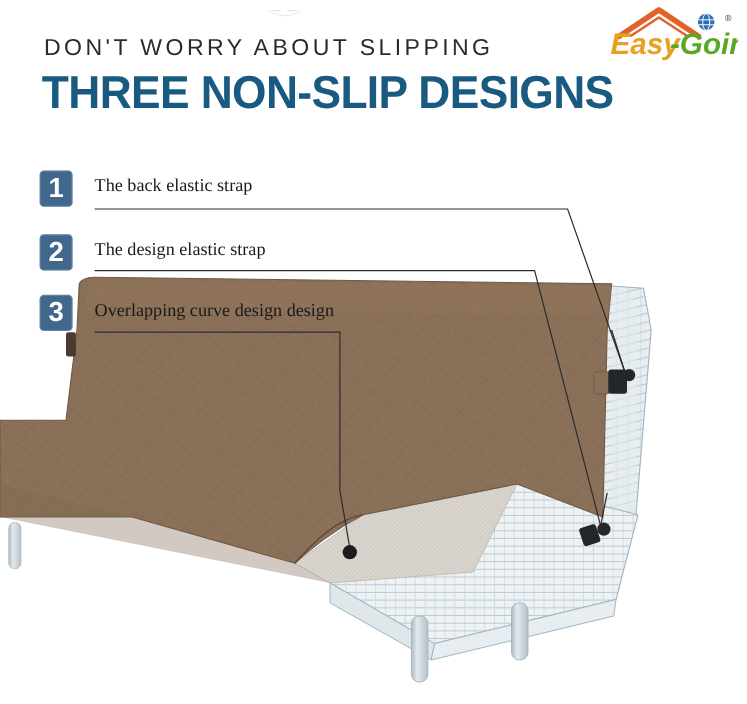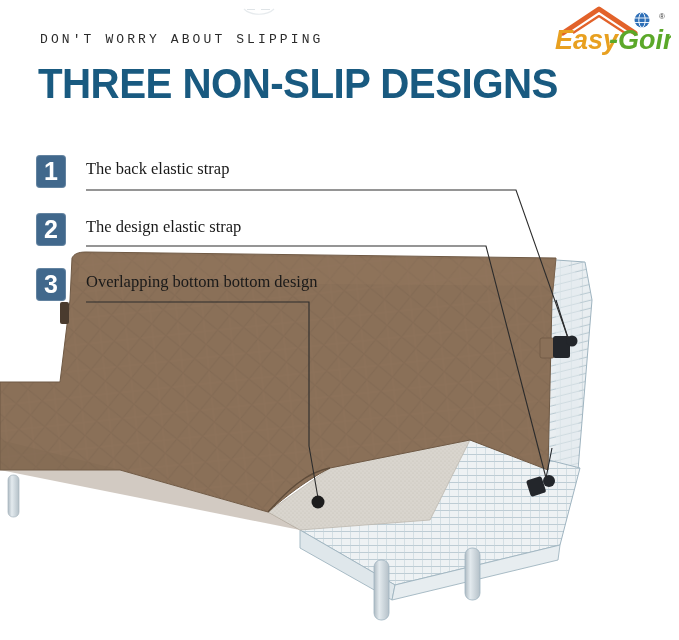--- a/index.html
+++ b/index.html
@@ -16,22 +16,22 @@
     height: 640px;
     background: #ffffff;
     overflow: hidden;
   }
 
   
   #eyebrow {
     position: absolute;
     left: 40px;
     top: 32px;
-    font-family: Liberation Mono, monospace;
-    font-size: 13px;
+    font-family: Liberation Sans, sans-serif;
+    font-size: 21px;
     font-weight: 400;
     letter-spacing: 3.1px;
     color: #2b2b2b;
     white-space: nowrap;
   }
   #headline {
     position: absolute;
     left: 38px;
     top: 60px;
     font-family: "Liberation Sans", sans-serif;
@@ -242,16 +242,16 @@
     <div class="feat-label">The back elastic strap</div>
   </div>
 
   <div class="feature-row" id="row-2">
     <div class="badge">2</div>
     <div class="feat-label">The design elastic strap</div>
   </div>
 
   <div class="feature-row" id="row-3">
     <div class="badge">3</div>
-    <div class="feat-label">Overlapping bottom bottom design</div>
+    <div class="feat-label">Overlapping curve design design</div>
   </div>
 
 </div>
 
 </body></html>

